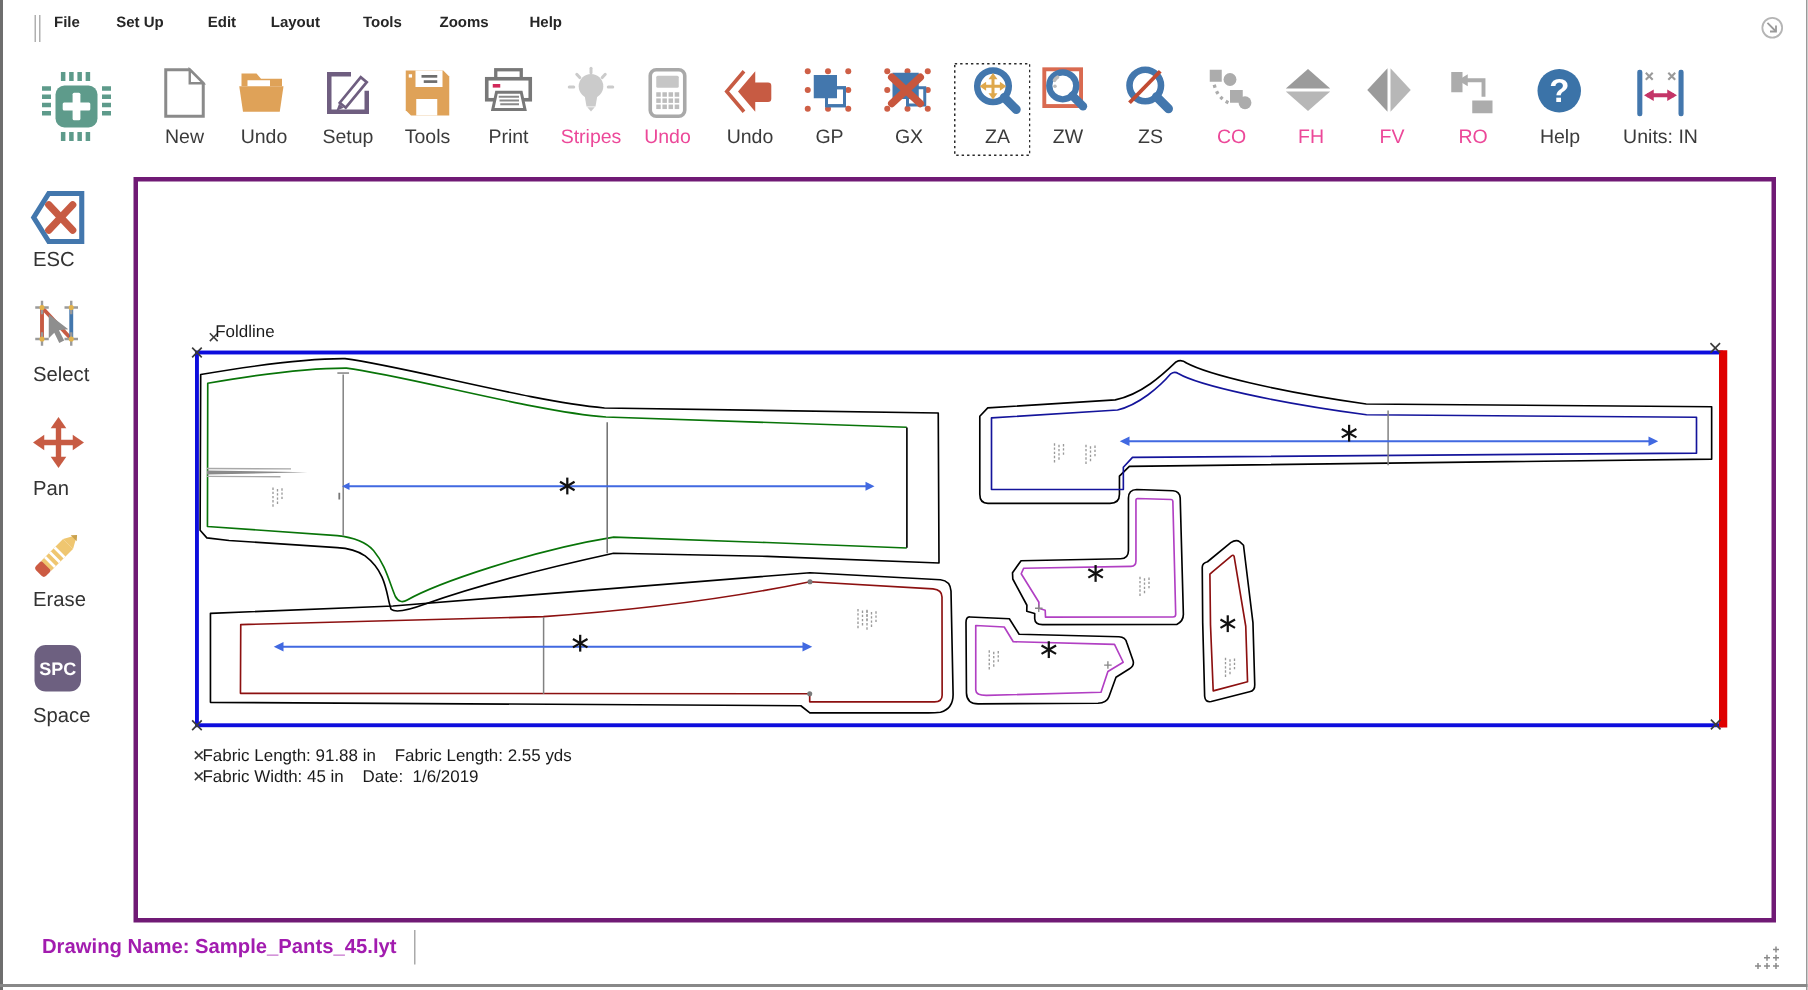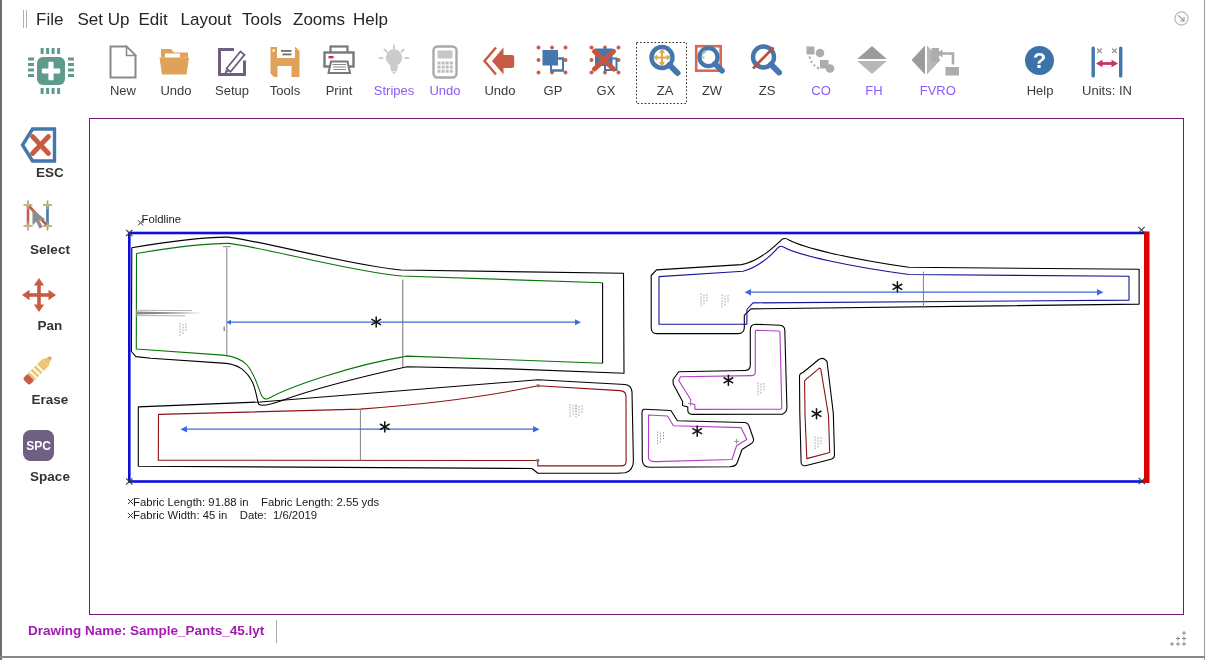--- a/index.html
+++ b/index.html
@@ -1,23 +1,23 @@
 <!DOCTYPE html>
 <html><head><meta charset="utf-8"><style>
 html,body{margin:0;padding:0}
 body{width:1205px;height:660px;background:#fff;font-family:"Liberation Sans",sans-serif;position:relative;overflow:hidden}
-.mi{position:absolute;top:10px;font-weight:normal;font-size:17px;color:#262626}
+.mi{position:absolute;top:10px;font-weight:bold;font-size:10px;color:#262626}
 .tb{position:absolute;top:44px;width:60px;text-align:center}
 .tb svg{display:block;margin:0 auto}
 .tlab{font-weight:normal;font-size:13px;color:#3b3b3b;margin-top:3px;white-space:nowrap}
-.dis{color:#8b5cf6}
+.dis{color:#ec4899}
 .sb{position:absolute;left:11px;width:56px;text-align:right}
 .sb svg{display:block;margin:0 auto}
-.slab{position:absolute;left:22px;width:56px;text-align:center;font-weight:bold;font-size:13.5px;color:#333}
-#canvas{position:absolute;left:89px;top:118px;width:1095px;height:497px;border:1px solid #701a75;box-sizing:border-box}
+.slab{position:absolute;left:22px;width:56px;font-weight:normal;font-size:13.5px;color:#333}
+#canvas{position:absolute;left:89px;top:118px;width:1095px;height:497px;border:3px solid #701a75;box-sizing:border-box}
 #status{position:absolute;left:28px;top:623px;font-weight:bold;font-size:13.5px;color:#a21caf}
 </style></head><body>
 
 <div style="position:absolute;left:0;top:0;width:2px;height:660px;background:#6e6e6e"></div>
 <div style="position:absolute;right:0;top:0;width:1.5px;height:660px;background:#9a9a9a"></div>
 <div style="position:absolute;left:0;top:655.5px;width:1205px;height:2.5px;background:#888"></div>
 
 <div style="position:absolute;left:23px;top:10px;width:1px;height:18px;background:#b0b0b0"></div>
 <div style="position:absolute;left:26px;top:10px;width:1px;height:18px;background:#b0b0b0"></div>
 <span class="mi" style="left:36px">File</span>
@@ -246,21 +246,21 @@
     </svg>
     <div class="tlab dis">FH</div>
   </div>
 <div class="tb" style="left:898px">
     <svg width="36" height="36" viewBox="0 0 36 36">
       <polygon points="15,1.5 15,30.5 1.5,16" fill="#9b9b9b"></polygon>
       <polygon points="17,1.5 17,30.5 30.5,16" fill="#b7b7b7"></polygon>
     </svg>
     <div class="tlab dis">FV</div>
   </div>
-<div class="tb" style="left:916px">
+<div class="tb" style="left:952px">
     <svg width="36" height="36" viewBox="0 0 36 36">
       <g fill="#acacac">
         <rect x="3.5" y="4" width="7.5" height="13.5"></rect>
         <polygon points="14.5,5.5 14.5,13.5 8,9.5"></polygon>
         <rect x="17.5" y="23" width="13.5" height="8.5"></rect>
       </g>
       <path d="M14,9.5 h11 v11" fill="none" stroke="#acacac" stroke-width="2.6"></path>
     </svg>
     <div class="tlab dis">RO</div>
   </div>

